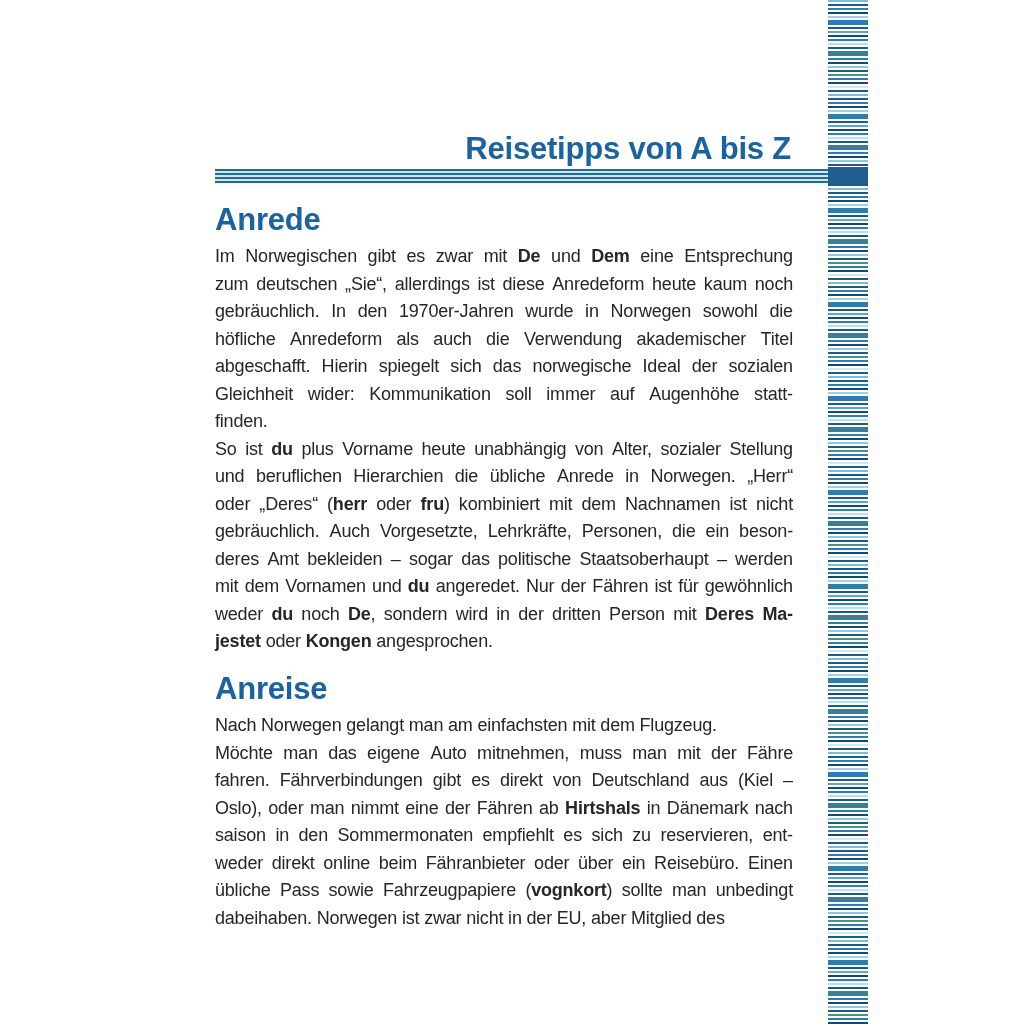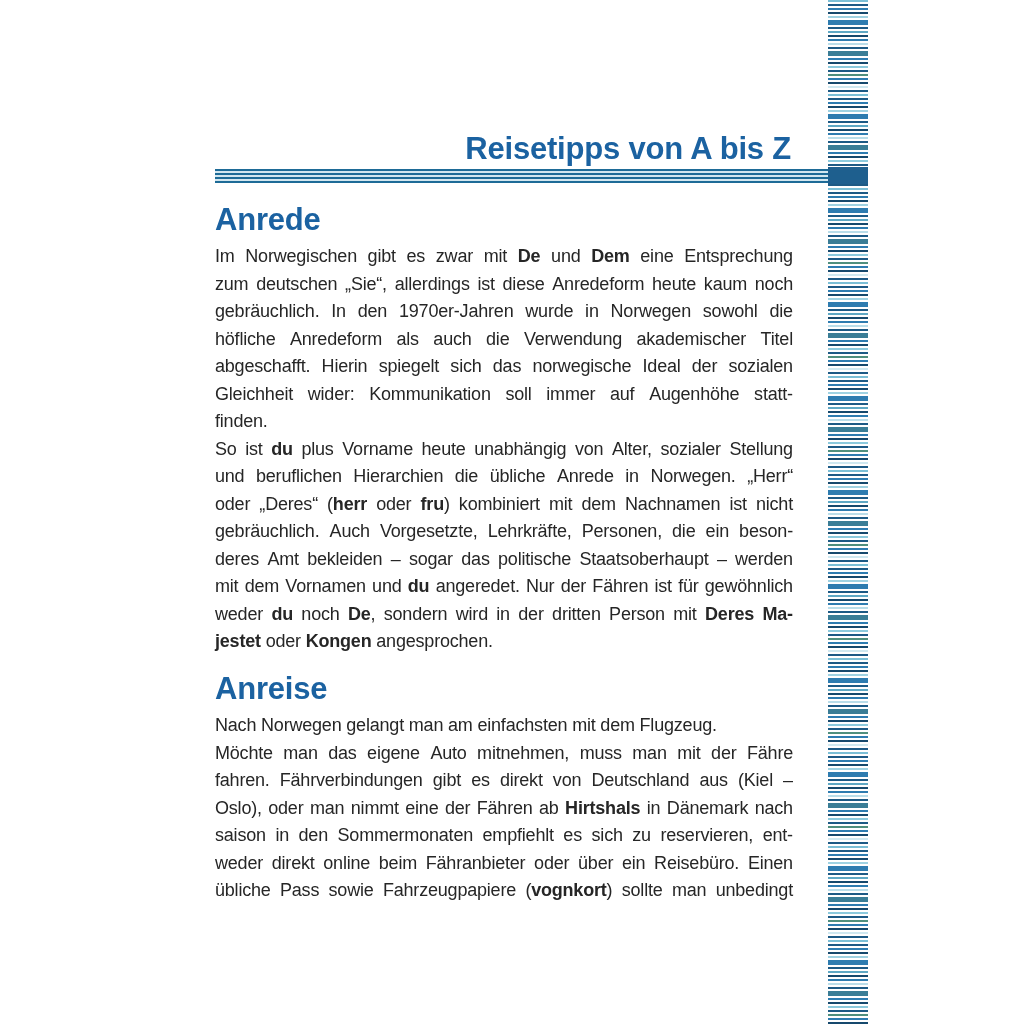--- a/index.html
+++ b/index.html
@@ -555,17 +555,18 @@
           <div class="line j">
             <span class="w">übliche</span>
             <span class="w">Pass</span>
             <span class="w">sowie</span>
             <span class="w">Fahrzeugpapiere</span>
             <span class="w">(<b>vognkort</b>)</span>
             <span class="w">sollte</span>
             <span class="w">man</span>
             <span class="w">unbedingt</span>
           </div>
+          <div class="line l"><span class="w">dabeihaben.</span> <span class="w">Norwegen</span> <span class="w">ist</span> <span class="w">zwar</span> <span class="w">nicht</span> <span class="w">in</span> <span class="w">der</span> <span class="w">EU,</span> <span class="w">aber</span> <span class="w">Mitglied</span> <span class="w">des</span></div>
         </div>
       </div>
   </div>
 
 </div>
 
 </body></html>

